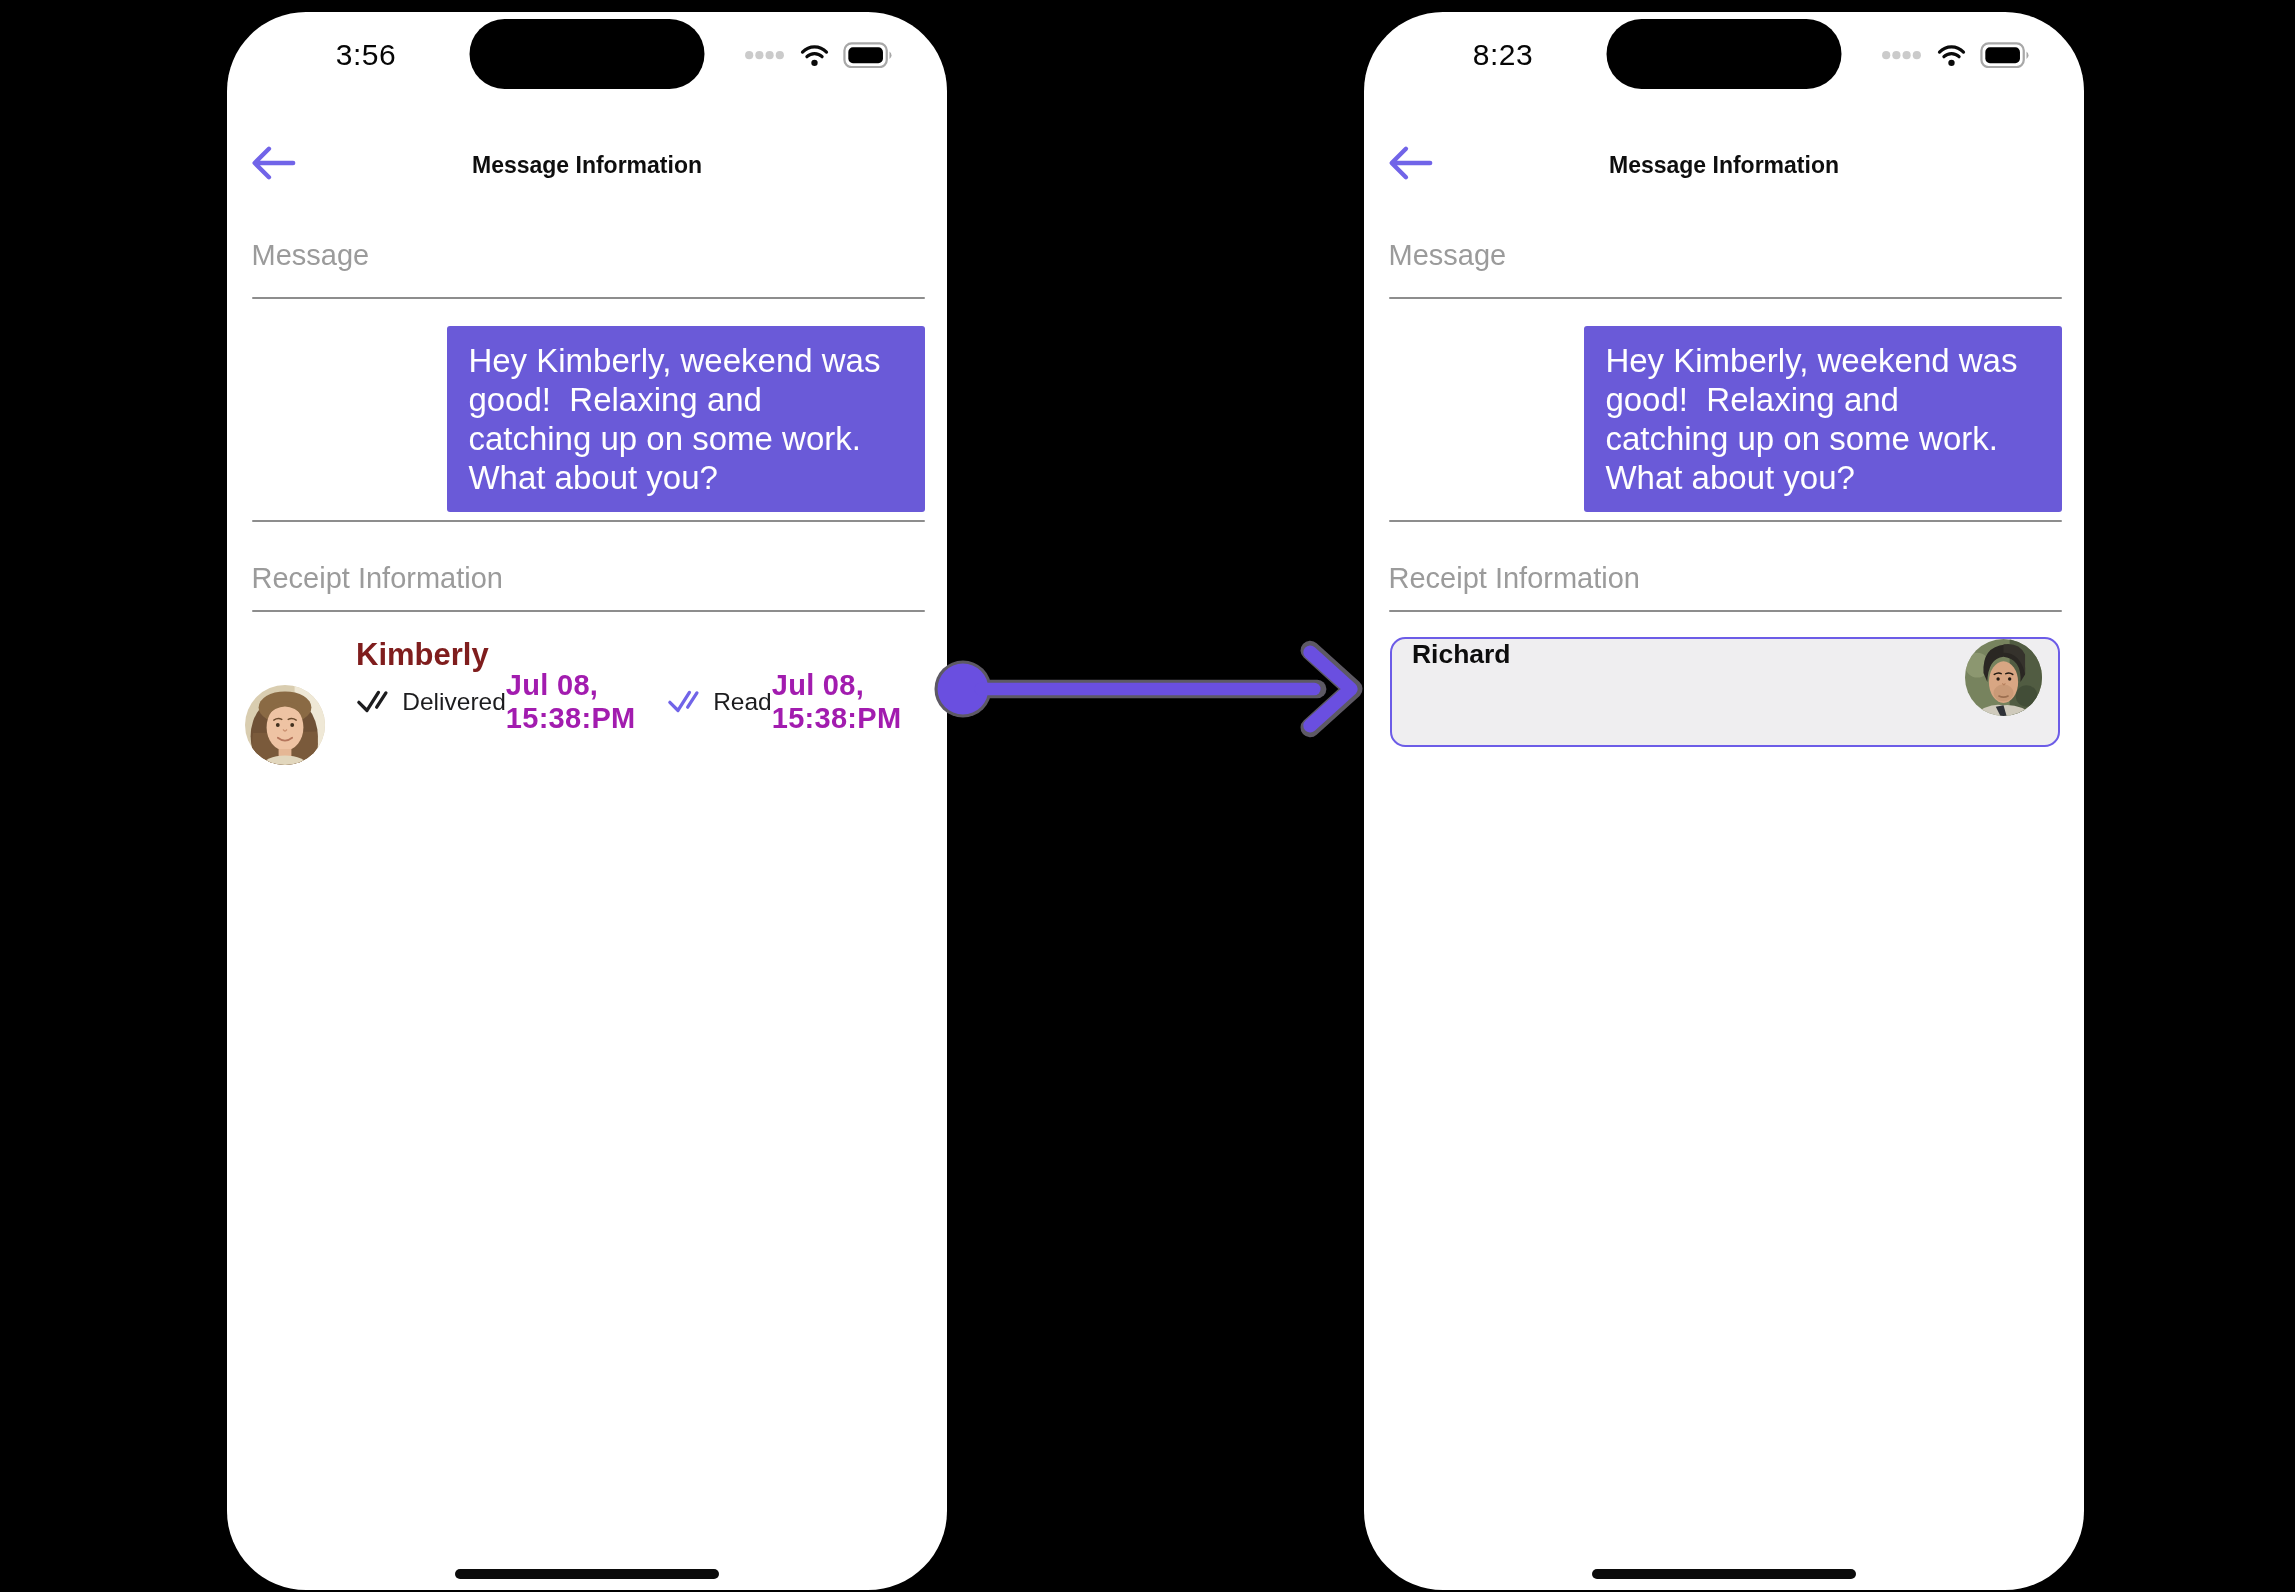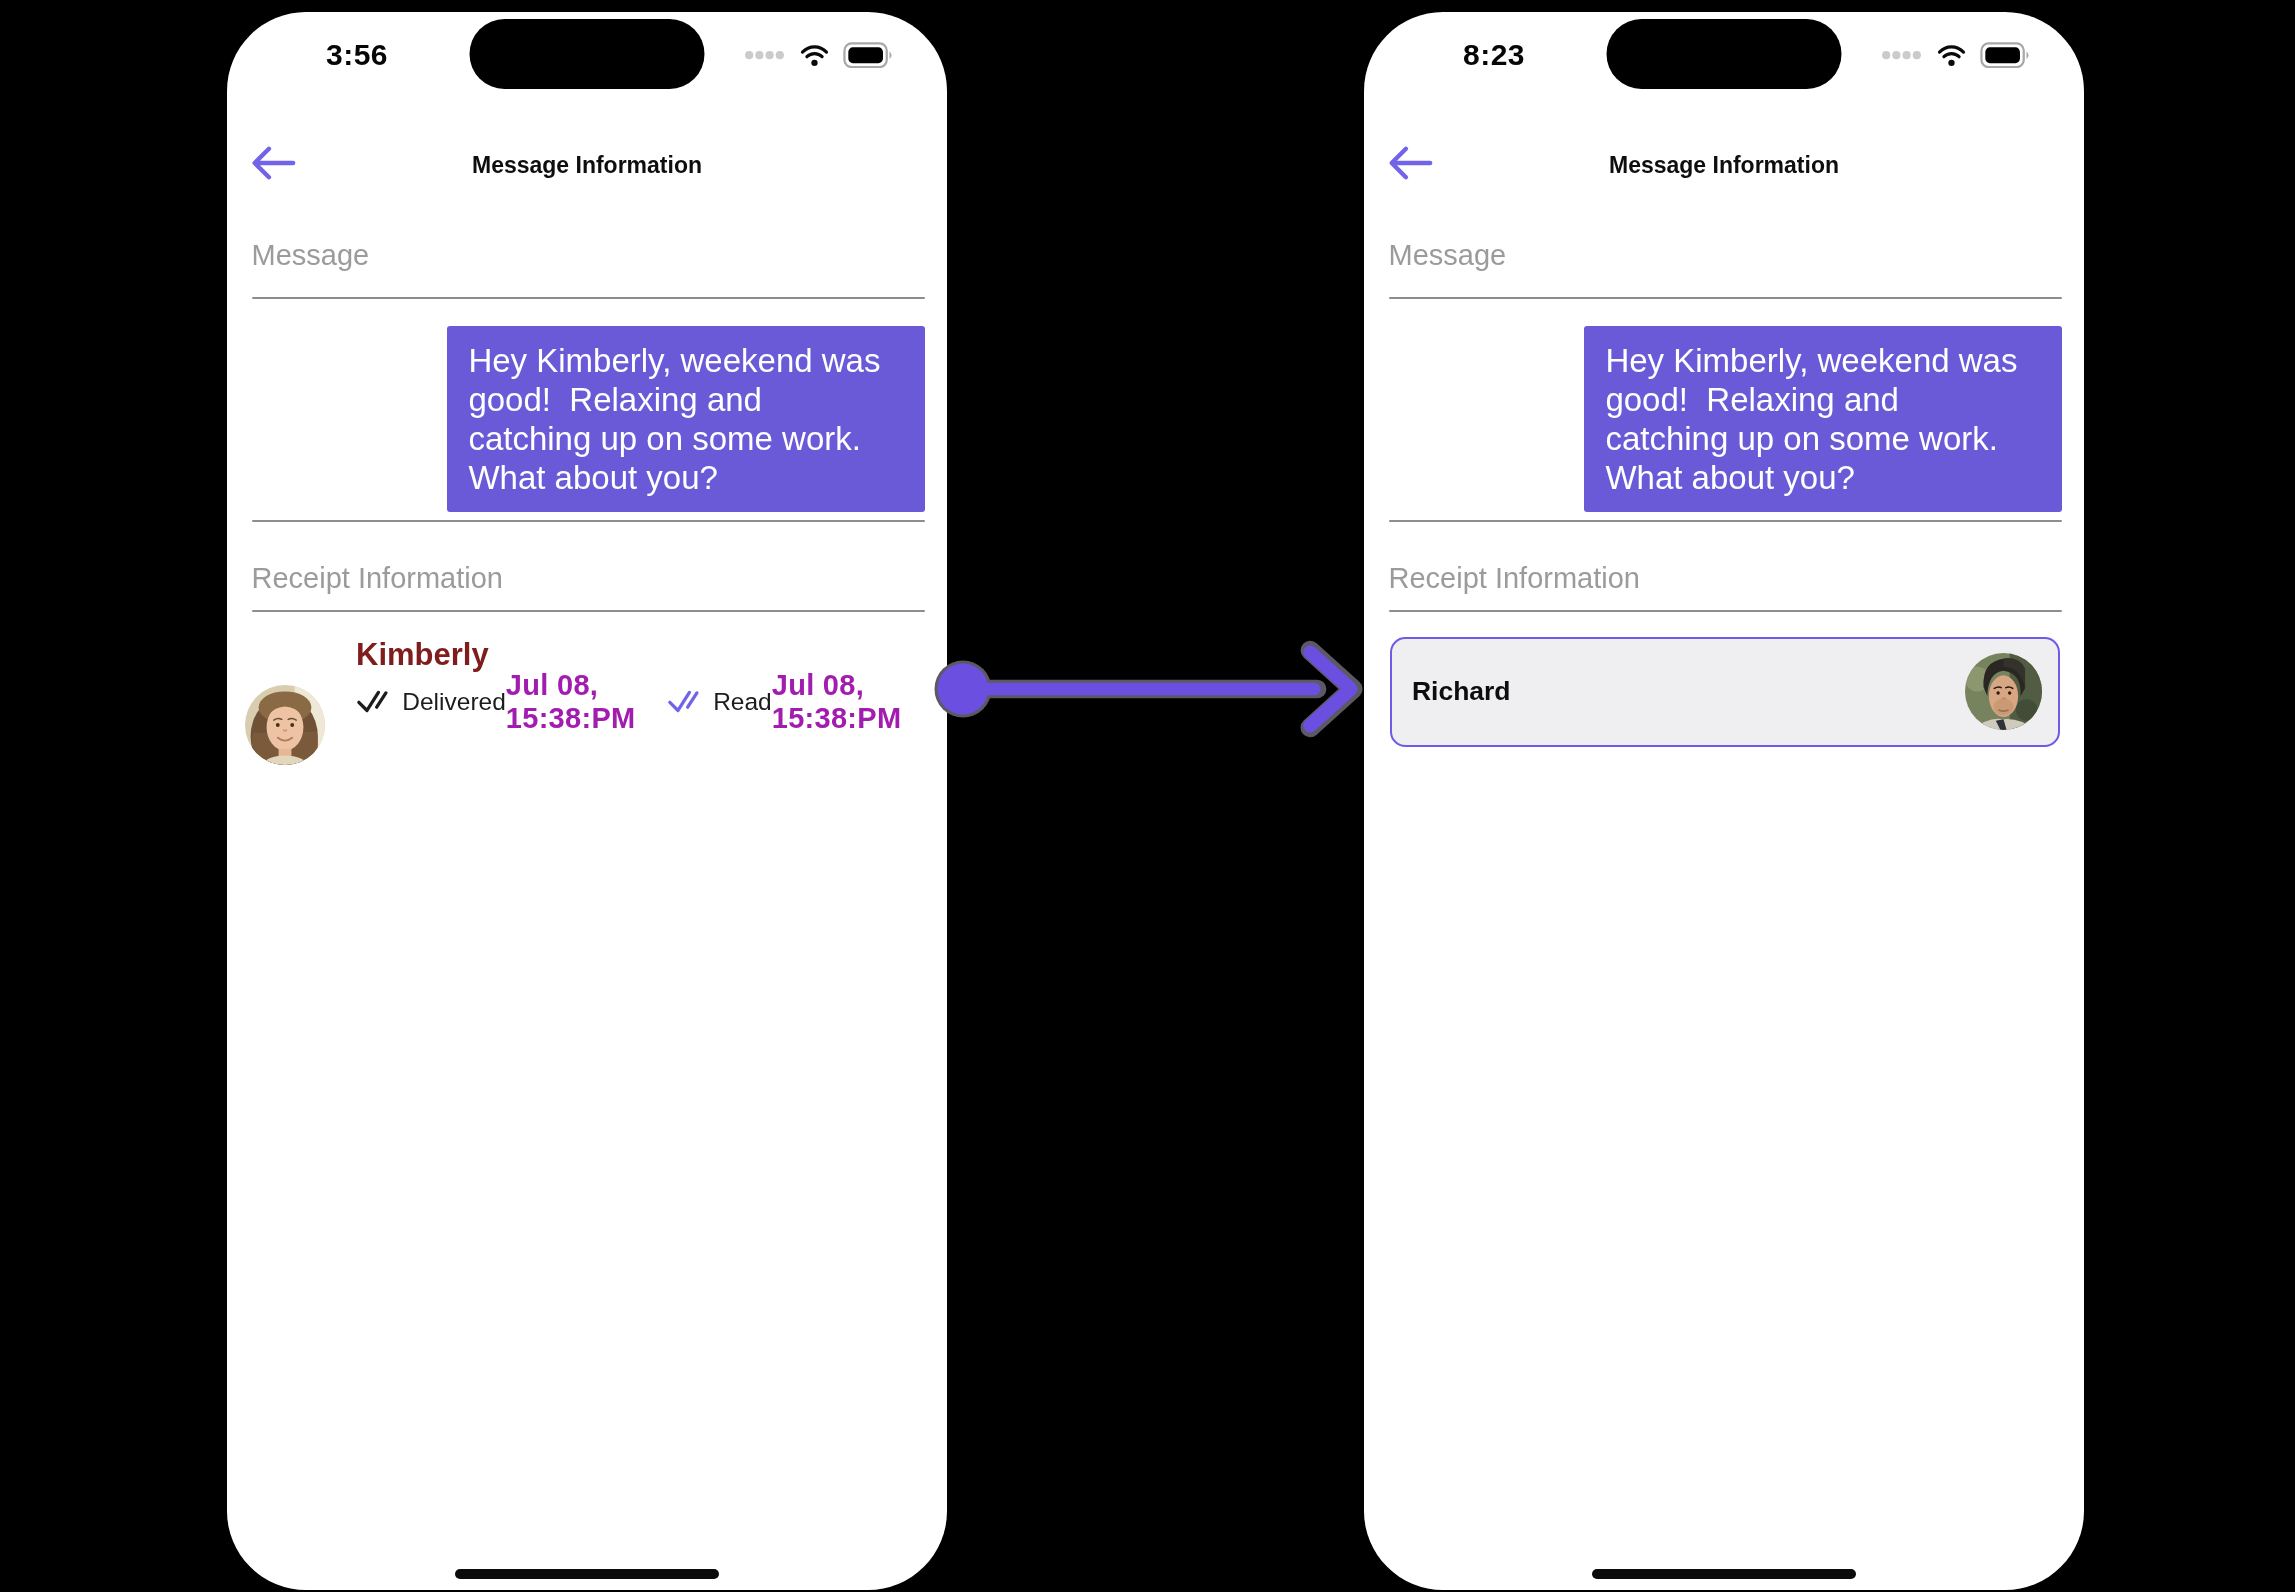--- a/index.html
+++ b/index.html
@@ -5,22 +5,22 @@
   html,body{margin:0;padding:0;background:#000;}
   .stage{position:relative;width:2295px;height:1593px;background:#000;overflow:hidden;
          font-family:"Liberation Sans","DejaVu Sans",sans-serif;}
   .phone{position:absolute;top:11.7px;width:720px;height:1578px;background:#ffffff;
          border-radius:79px;overflow:hidden;}
   .phone-left{left:227px;}
   .phone-right{left:1364px;}
 
   .island{position:absolute;top:7.7px;left:50%;transform:translateX(-50%);
           width:235px;height:70px;background:#000;border-radius:36px;}
-  .time{position:absolute;left:66px;top:26.5px;width:128px;text-align:center;
-        font-size:30px;line-height:33px;font-weight:700;color:#060606;letter-spacing:0.5px;}
+  .time{position:absolute;left:75px;top:26.5px;width:128px;text-align:center;
+        font-size:30px;line-height:33px;font-weight:400;color:#060606;letter-spacing:0.5px;}
   .status-icons{position:absolute;right:53px;top:30px;display:flex;align-items:center;gap:13.3px;}
 
   .back-btn{position:absolute;left:20.4px;top:130px;width:50px;height:42px;cursor:pointer;}
   .nav-title{position:absolute;left:0;right:0;top:136px;text-align:center;
              font-size:23px;line-height:35px;font-weight:700;color:#0e0e0e;}
 
   .sec-label{position:absolute;left:24.5px;font-size:29px;line-height:33px;font-weight:400;color:#9b9b9b;}
   .sec-label.msg{top:227px;}
   .sec-label.receipt{top:550px;}
   .divider{position:absolute;left:24.5px;right:22.5px;height:2px;background:#8d8d8d;border-radius:1px;}
@@ -38,21 +38,21 @@
   .avatar-kimberly{position:absolute;left:18.4px;top:673px;width:80px;height:80px;}
   .receipt-rows{position:absolute;left:129px;right:21.4px;top:675px;display:flex;
                 flex-direction:row;gap:17.4px;}
   .rrow{display:flex;align-items:center;height:30px;}
   .rrow .chk{width:33px;height:24.5px;margin-right:13.3px;flex:0 0 auto;}
   .rrow .status{font-size:24.5px;color:#1c1c1e;}
   .rrow .ts{margin-left:auto;font-size:29px;font-weight:700;color:#a21caf;letter-spacing:0.3px;}
 
   .receipt-card{position:absolute;left:25.5px;width:670px;top:625px;height:110px;box-sizing:border-box;
                 background:#efeef0;border:2px solid #6c5ce7;border-radius:15.3px;
-                display:flex;align-items:center;padding:0 15.3px 0 20.4px;cursor:pointer;}
+                display:flex;align-items:flex-start;padding:0 15.3px 0 20.4px;cursor:pointer;}
   .receipt-card .name{font-size:26.5px;font-weight:700;color:#0d0d0d;}
   .receipt-card .avatar{margin-left:auto;width:77px;height:77px;}
 
   .home-bar{position:absolute;bottom:11.2px;left:50%;transform:translateX(-50%);
             width:264px;height:9.2px;border-radius:5.1px;background:#0b0b0b;}
 
   .mid-arrow{position:absolute;left:929px;top:628px;width:439px;height:122px;}
 </style>
 </head>
 <body>

